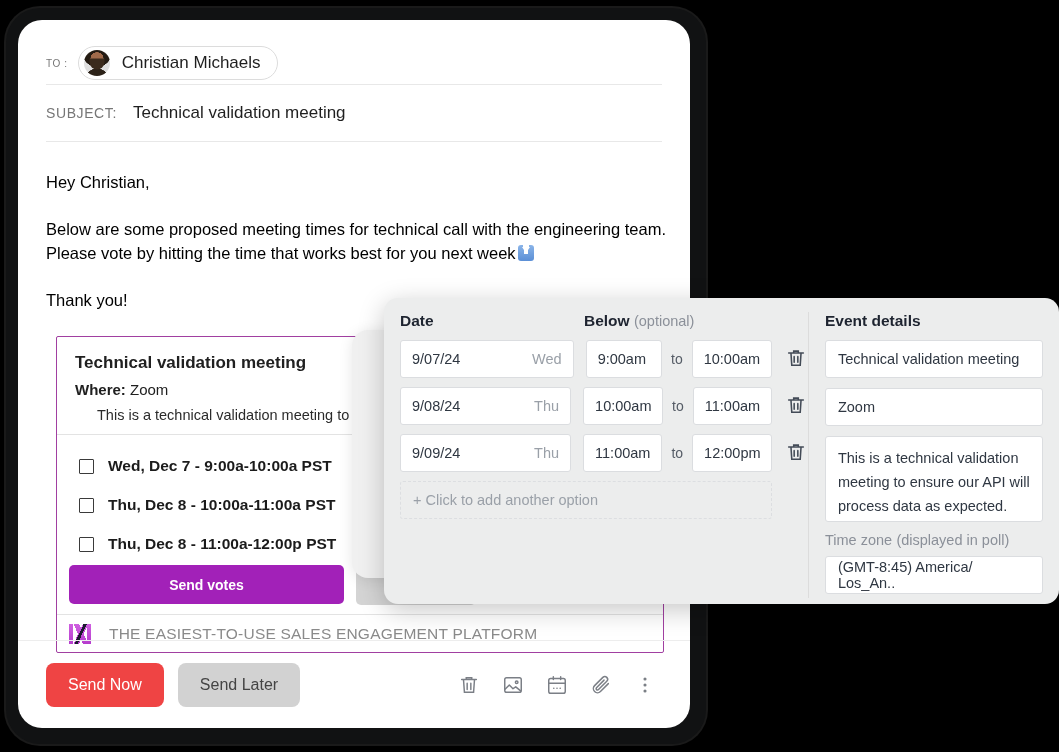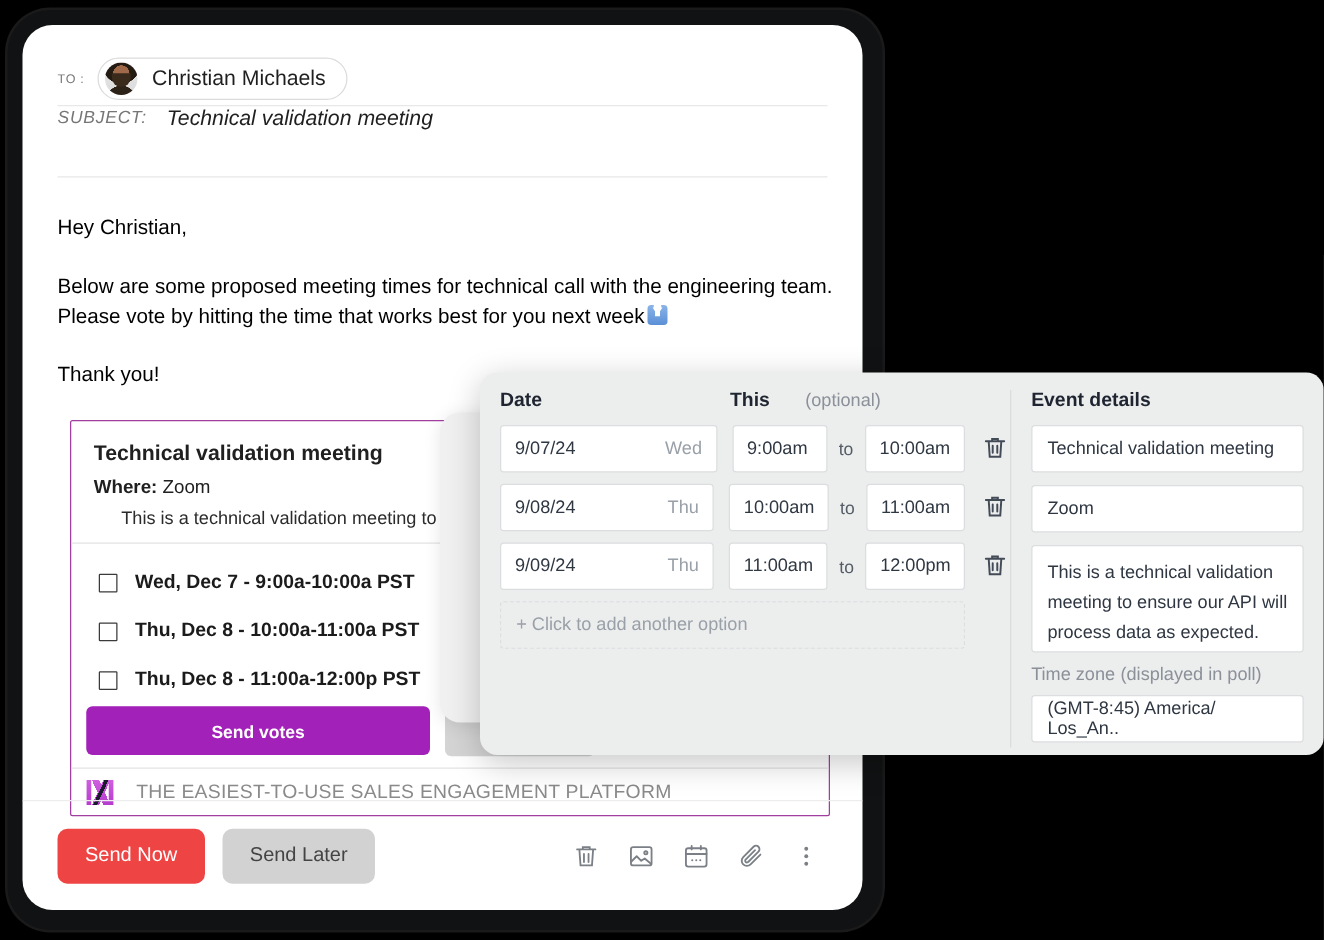--- a/index.html
+++ b/index.html
@@ -59,23 +59,22 @@
     transform:translate(-50%,-50%);
     width:15px;height:11px;border-radius:0 0 8px 8px;
     background:#3a2a1c;
   }
   .chip-name { font-size: 17px; color: #1f1f1f; }
 
   .divider { height: 1px; background: #e8e8e8; margin: 0 28px; }
 
   
   .subject-row {
-    display: flex; height: 56px;
+    display: flex; align-items: center; height: 56px;
     padding: 0 28px;
-    font-style: italic;
   }
   .subject-label {
     font-size: 14px; letter-spacing: .6px; color: #767676; margin-right: 16px;
   }
   .subject-value { font-size: 17px; color: #1f1f1f; }
 
   
   .mail-text {
     padding: 28px 24px 0 28px;
     font-size: 16.5px; line-height: 24px; color: #000000;
@@ -196,21 +195,21 @@
     background: #eceded; border-radius: 14px;
     box-shadow: 0 6px 26px rgba(0,0,0,.22);
     padding: 14px 16px 0 16px;
   }
   .popup-cols { display:flex; height: 100%; }
   .col-left { width: 408px; position:relative; }
   .col-divider { width:1px; background:#dcdcdc; margin: 0 0 6px 0; }
   .col-right { width: 248px; padding-left: 16px; }
 
   .hdr { font-size: 15.5px; font-weight: bold; color:#1e2430; margin-bottom: 10px; }
-  .hdr span.sub { font-weight: normal; color:#8b9099; font-size: 14.5px; margin-left: 24px; }
+  .hdr span.sub { font-weight: normal; color:#8b9099; font-size: 14.5px; }
   .hdr-row { display:flex; }
   .hdr-date { width: 184px; }
 
   .opt-row { display:flex; align-items:center; margin-bottom: 9px; }
   .fld {
     background:#fff; border:1px solid #dbdde0; border-radius: 3px;
     height: 38px; display:flex; align-items:center;
     font-size: 14.5px; color:#2f3742;
     padding: 0 11px;
   }
@@ -351,21 +350,21 @@
   </div>
 
   <div class="ghost-panel"></div>
 
   <div class="popup">
     <div class="popup-cols">
 
       <div class="col-left">
         <div class="hdr-row">
           <div class="hdr hdr-date">Date</div>
-          <div class="hdr"><span>This</span> <span class="sub">(optional)</span></div>
+          <div class="hdr"><span>Below</span> <span class="sub">(optional)</span></div>
         </div>
 
         <div class="opt-row">
           <div class="fld fld-date">
             <span>9/07/24</span>
             <span class="dow">Wed</span>
           </div>
           <div class="fld fld-time" style="margin-left:12px">9:00am</div>
           <span class="to-word">to</span>
           <div class="fld fld-time">10:00am</div>

